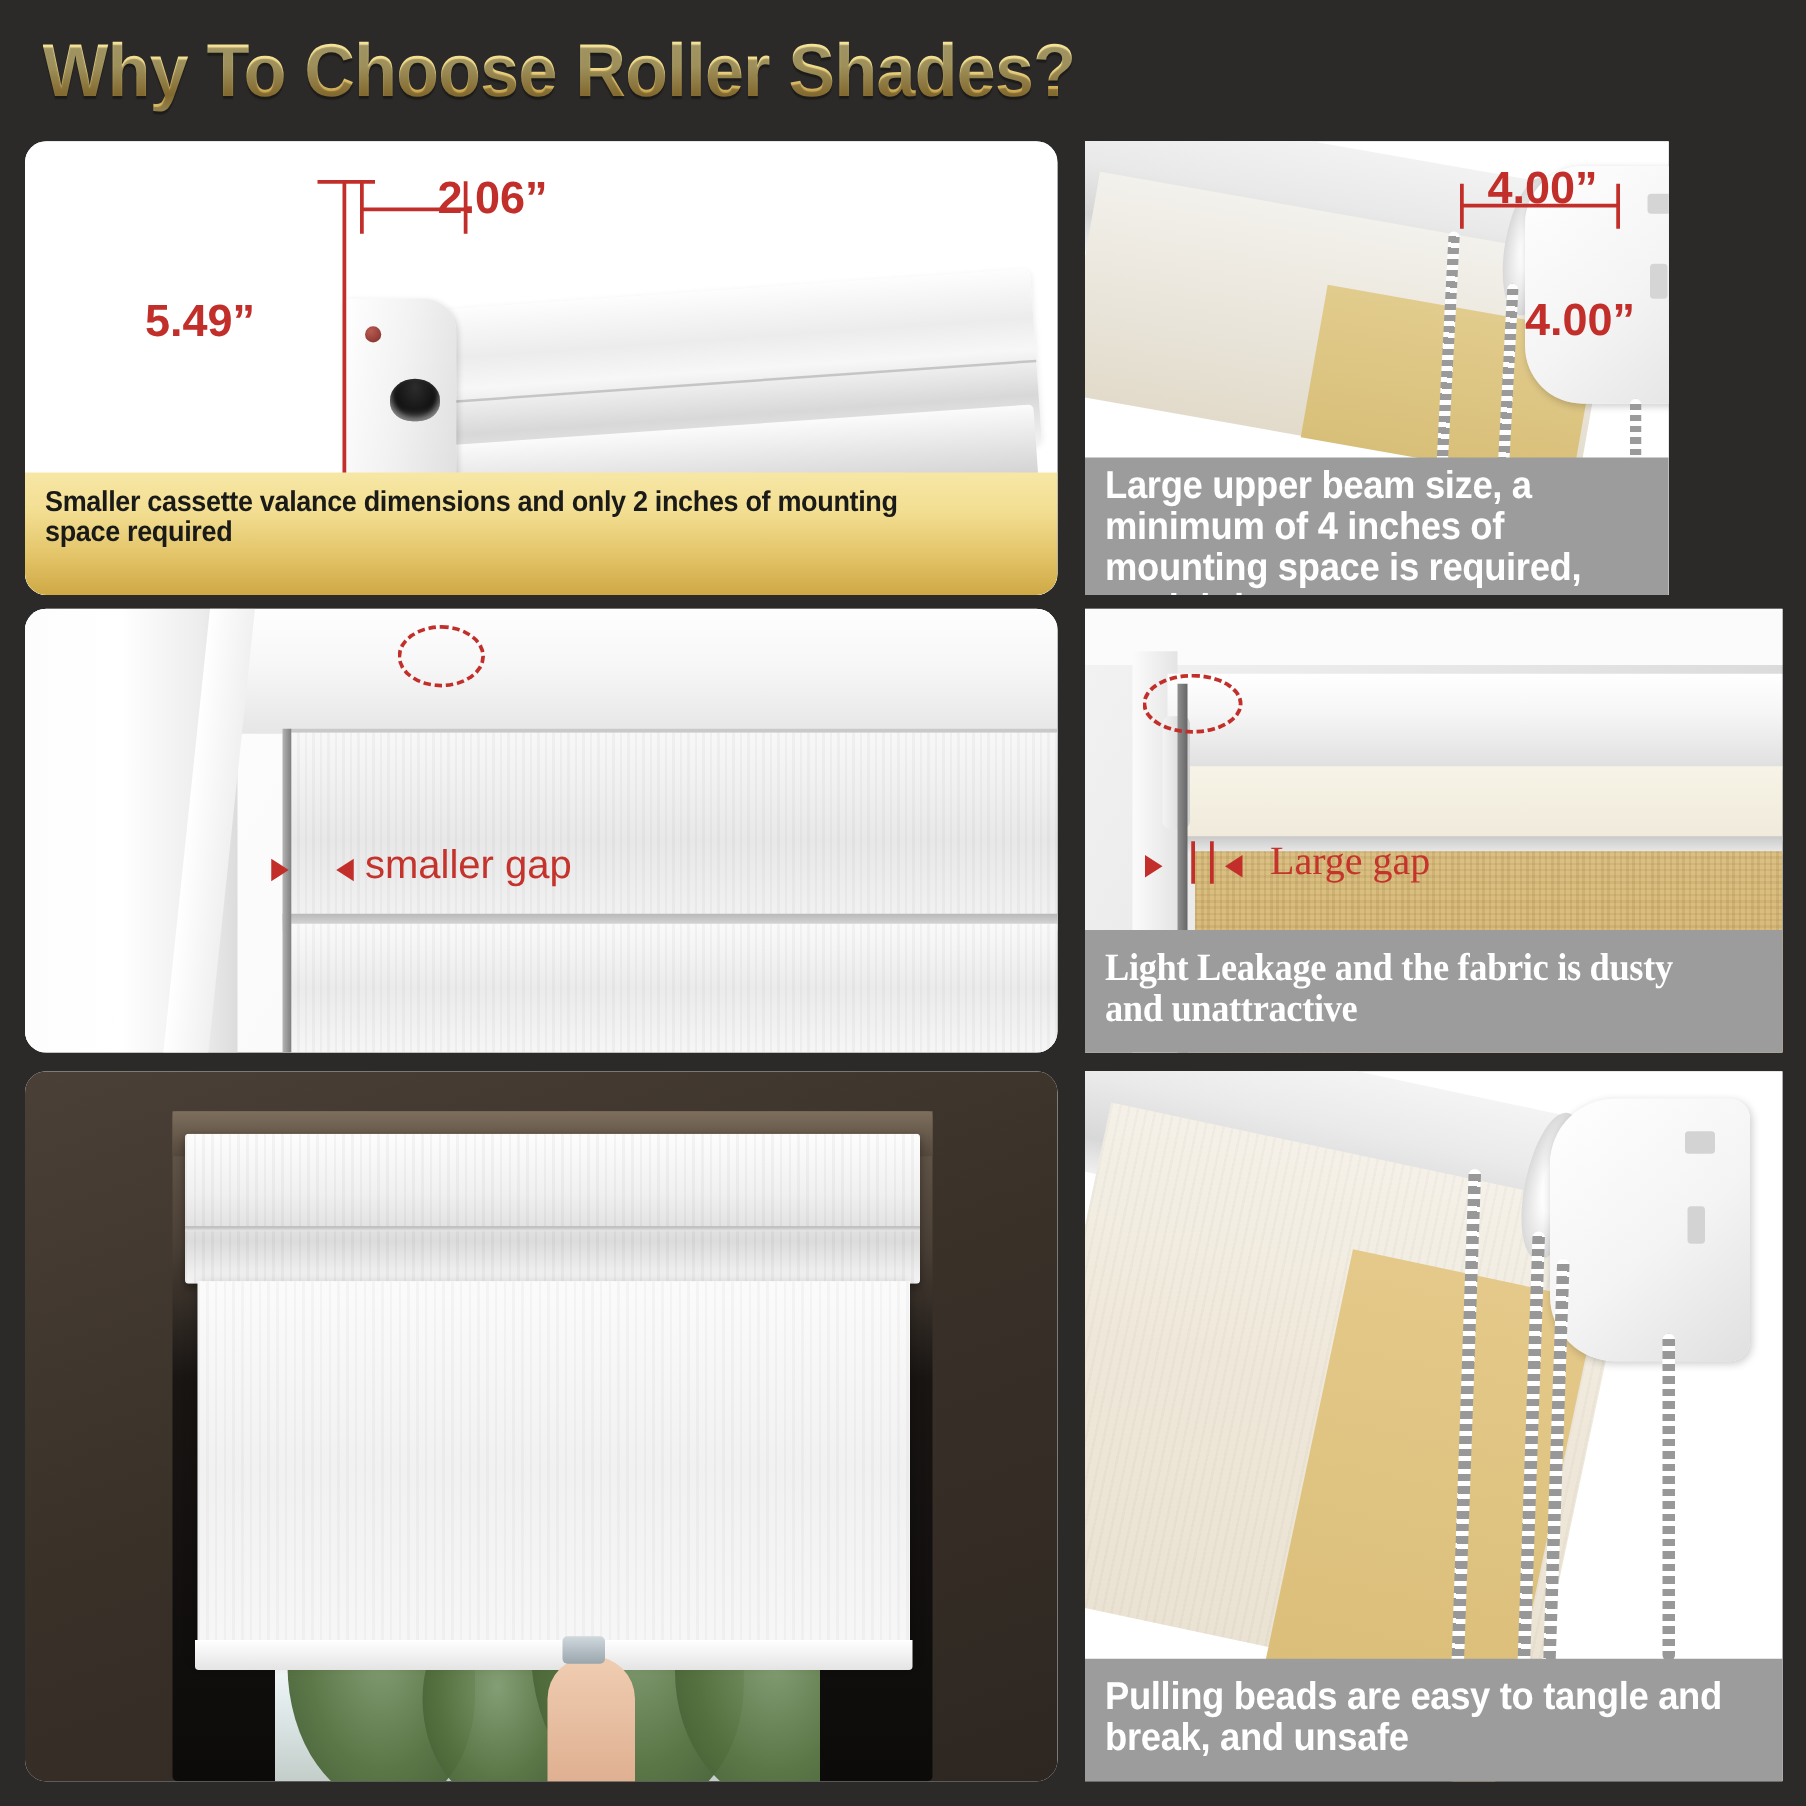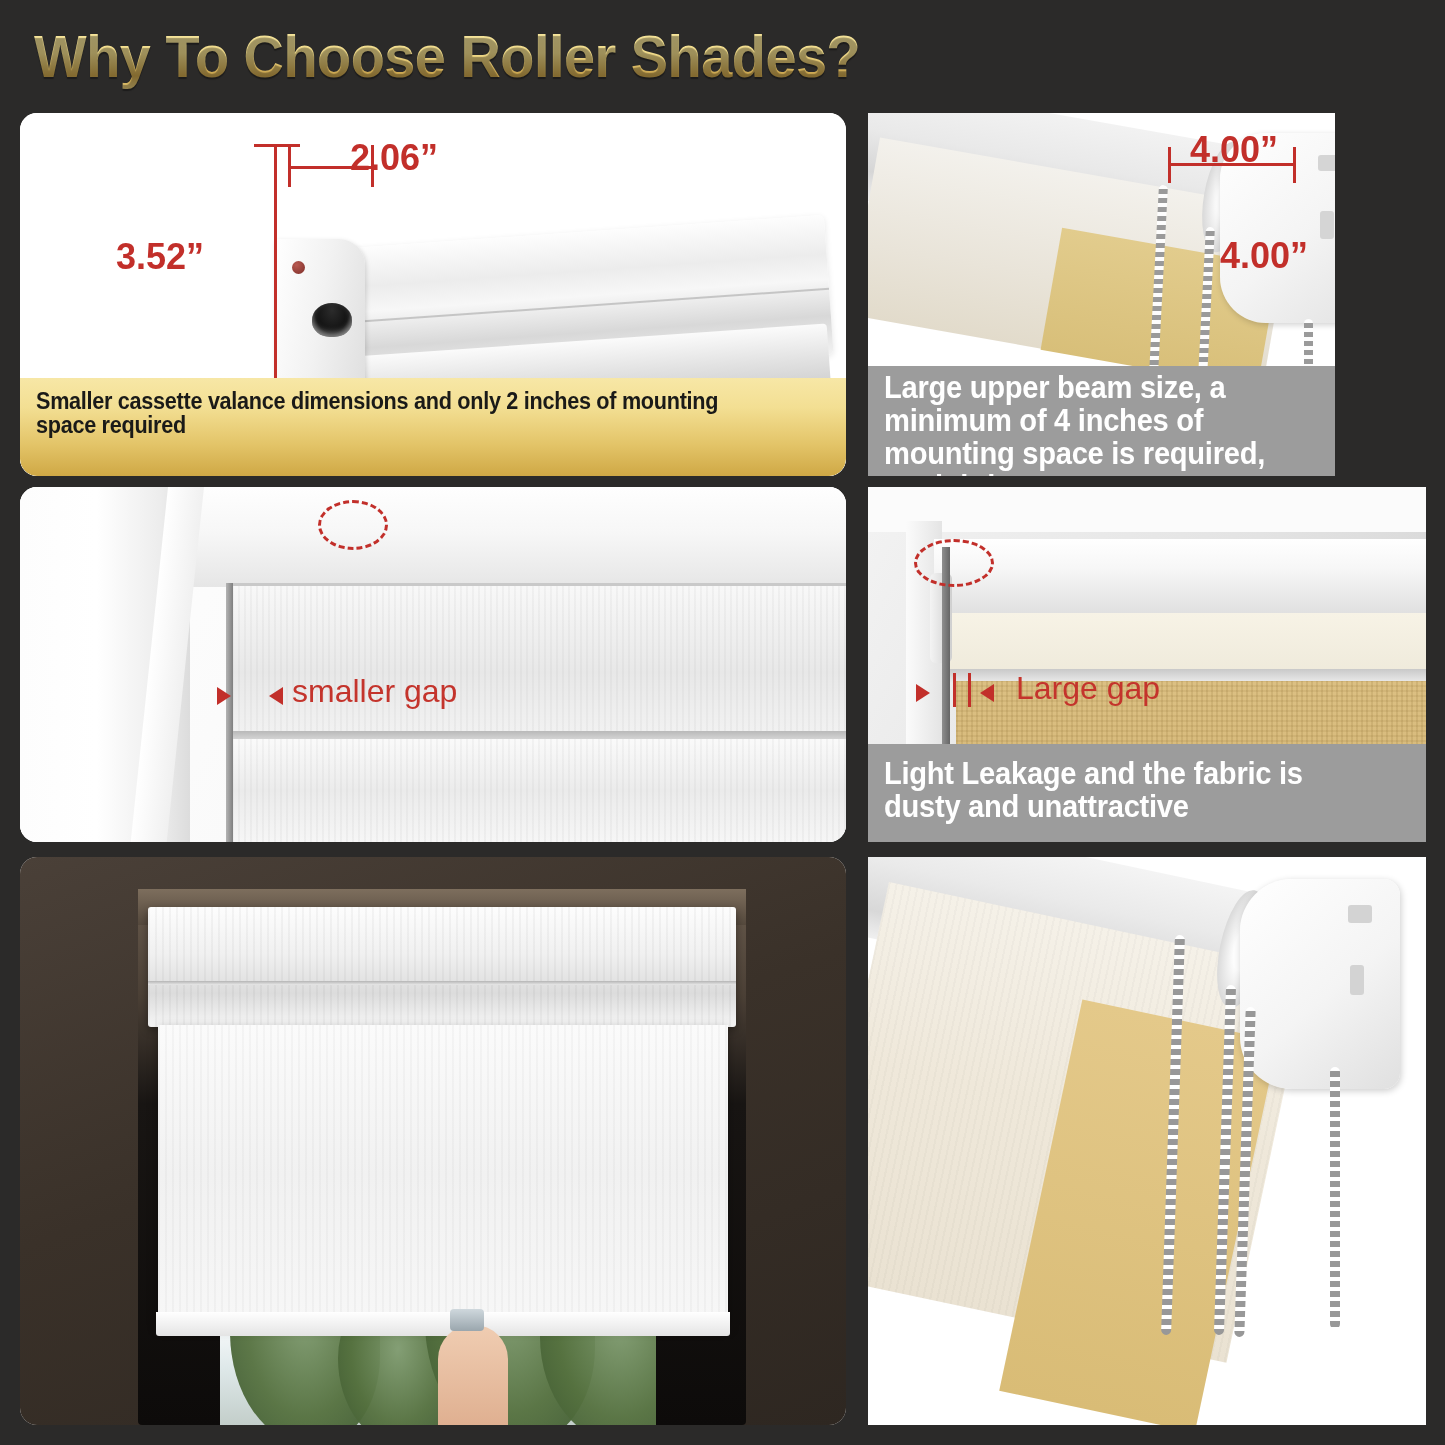--- a/index.html
+++ b/index.html
@@ -45,21 +45,21 @@
     overflow: hidden;
     background: #ffffff;
   }
   .panel.good  { border-radius: 17px; }
   .panel.bad   { border-radius: 0; }
 
   
   .p1 { left: 20px;  top: 113px;  width: 826px; height: 363px; }
   .p2 { left: 868px; top: 113px;  width: 467px; height: 363px; }
   .p3 { left: 20px;  top: 487px;  width: 826px; height: 355px; text-align: right; }
-  .p4 { left: 868px; top: 487px;  width: 558px; height: 355px; }
+  .p4 { left: 868px; top: 487px;  width: 558px; height: 355px; font-family: Liberation Serif, serif; }
   .p5 { left: 20px;  top: 857px;  width: 826px; height: 568px; }
   .p6 { left: 868px; top: 857px;  width: 558px; height: 568px; }
 
   .art { position: absolute; inset: 0; }
 
   
   .caption {
     position: absolute;
     left: 0; right: 0; bottom: 0;
     padding: 11px 16px 14px 16px;
@@ -404,21 +404,21 @@
       <div class="screwdot"></div>
 
       <div class="dim-line dim-h" style="left:268px; top:53px; width:86px;"></div>
       <div class="tick-v" style="left:268px; top:32px; height:42px;"></div>
       <div class="tick-v" style="left:351px; top:32px; height:42px;"></div>
       <div class="dim-text" style="left:330px; top:24px;">2.06”</div>
 
       <div class="dim-line dim-v" style="left:254px; top:31px; height:270px;"></div>
       <div class="tick-h" style="left:234px; top:31px; width:46px;"></div>
       <div class="tick-h" style="left:234px; top:298px; width:46px;"></div>
-      <div class="dim-text" style="left:96px; top:123px;">3.52”</div>
+      <div class="dim-text" style="left:96px; top:123px;">5.49”</div>
     </div>
     <div class="caption gold cap-1">
       <span>Smaller cassette valance dimensions and only 2 inches of mounting space required</span>
     </div>
   </div>
 
   <div class="panel bad p2">
     <div class="art">
       <div class="bg"></div>
       <div class="tube"></div>
@@ -517,15 +517,18 @@
       <div class="roll"></div>
       <div class="bracket">
         <div class="hole1"></div>
         <div class="hole2"></div>
       </div>
       <div class="chain" style="left:300px; top:78px; height:400px; transform:rotate(2deg);"></div>
       <div class="chain" style="left:352px; top:128px; height:350px; transform:rotate(2deg);"></div>
       <div class="chain" style="left:372px; top:150px; height:330px; transform:rotate(2deg);"></div>
       <div class="chain" style="left:462px; top:210px; height:262px;"></div>
     </div>
+    <div class="caption gray cap-6">
+      <span>Pulling beads are easy to tangle and break, and unsafe</span>
+    </div>
   </div>
 
 </div>
 
 </body></html>

